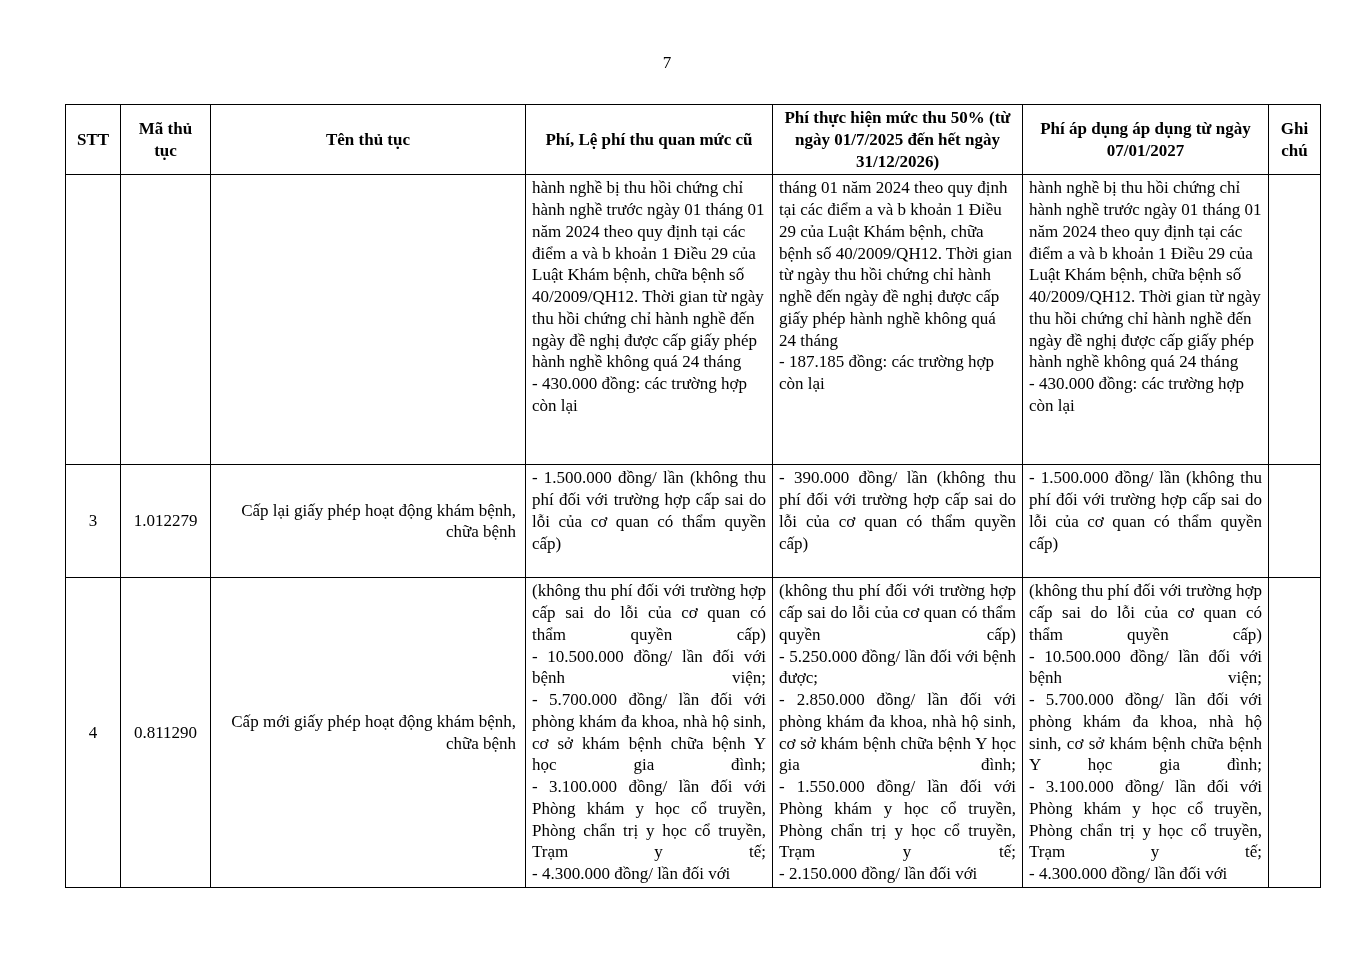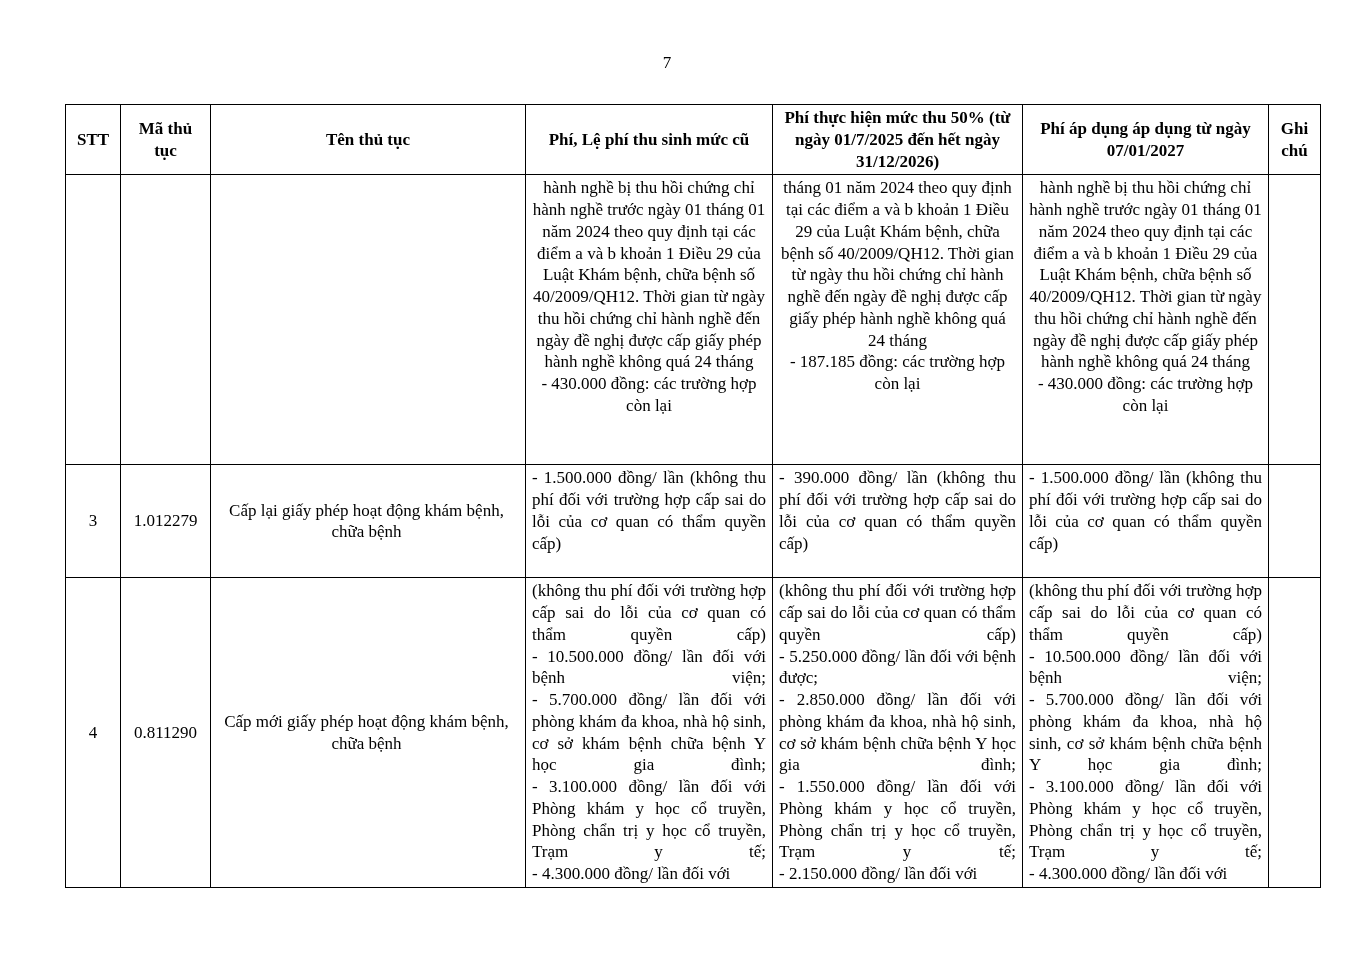--- a/index.html
+++ b/index.html
@@ -46,31 +46,31 @@
   }
   .fee-table tbody tr:nth-child(1) { height: 290px; }
   .fee-table tbody tr:nth-child(2) { height: 113px; }
   .fee-table tbody tr:nth-child(3) { height: 305px; }
 
   td.c-stt, td.c-ma {
     text-align: center;
     vertical-align: middle;
   }
   td.c-ten {
-    text-align: center;
+    text-align: right;
     vertical-align: middle;
     padding-right: 9px;
   }
   td.c-fee {
     vertical-align: top;
   }
   td.c-note { vertical-align: top; }
 
   
-  .al-center .seg { text-align: center; }
+  .al-center .seg { }
 
   
   .al-justify .seg {
     text-align: justify;
     text-align-last: justify;
   }
   .al-justify .seg:last-child {
     text-align-last: auto;
   }
 </style>
@@ -89,21 +89,21 @@
       <col style="width:247px">
       <col style="width:250px">
       <col style="width:246px">
       <col style="width:52px">
     </colgroup>
     <thead>
       <tr>
         <th>STT</th>
         <th>Mã thủ tục</th>
         <th>Tên thủ tục</th>
-        <th>Phí, Lệ phí thu sinh mức cũ</th>
+        <th>Phí, Lệ phí thu quan mức cũ</th>
         <th>Phí thực hiện mức thu 50% (từ ngày 01/7/2025 đến hết ngày 31/12/2026)</th>
         <th>Phí áp dụng áp dụng từ ngày 07/01/2027</th>
         <th>Ghi chú</th>
       </tr>
     </thead>
     <tbody>
       <tr>
         <td class="c-stt"></td>
         <td class="c-ma"></td>
         <td class="c-ten"></td>

